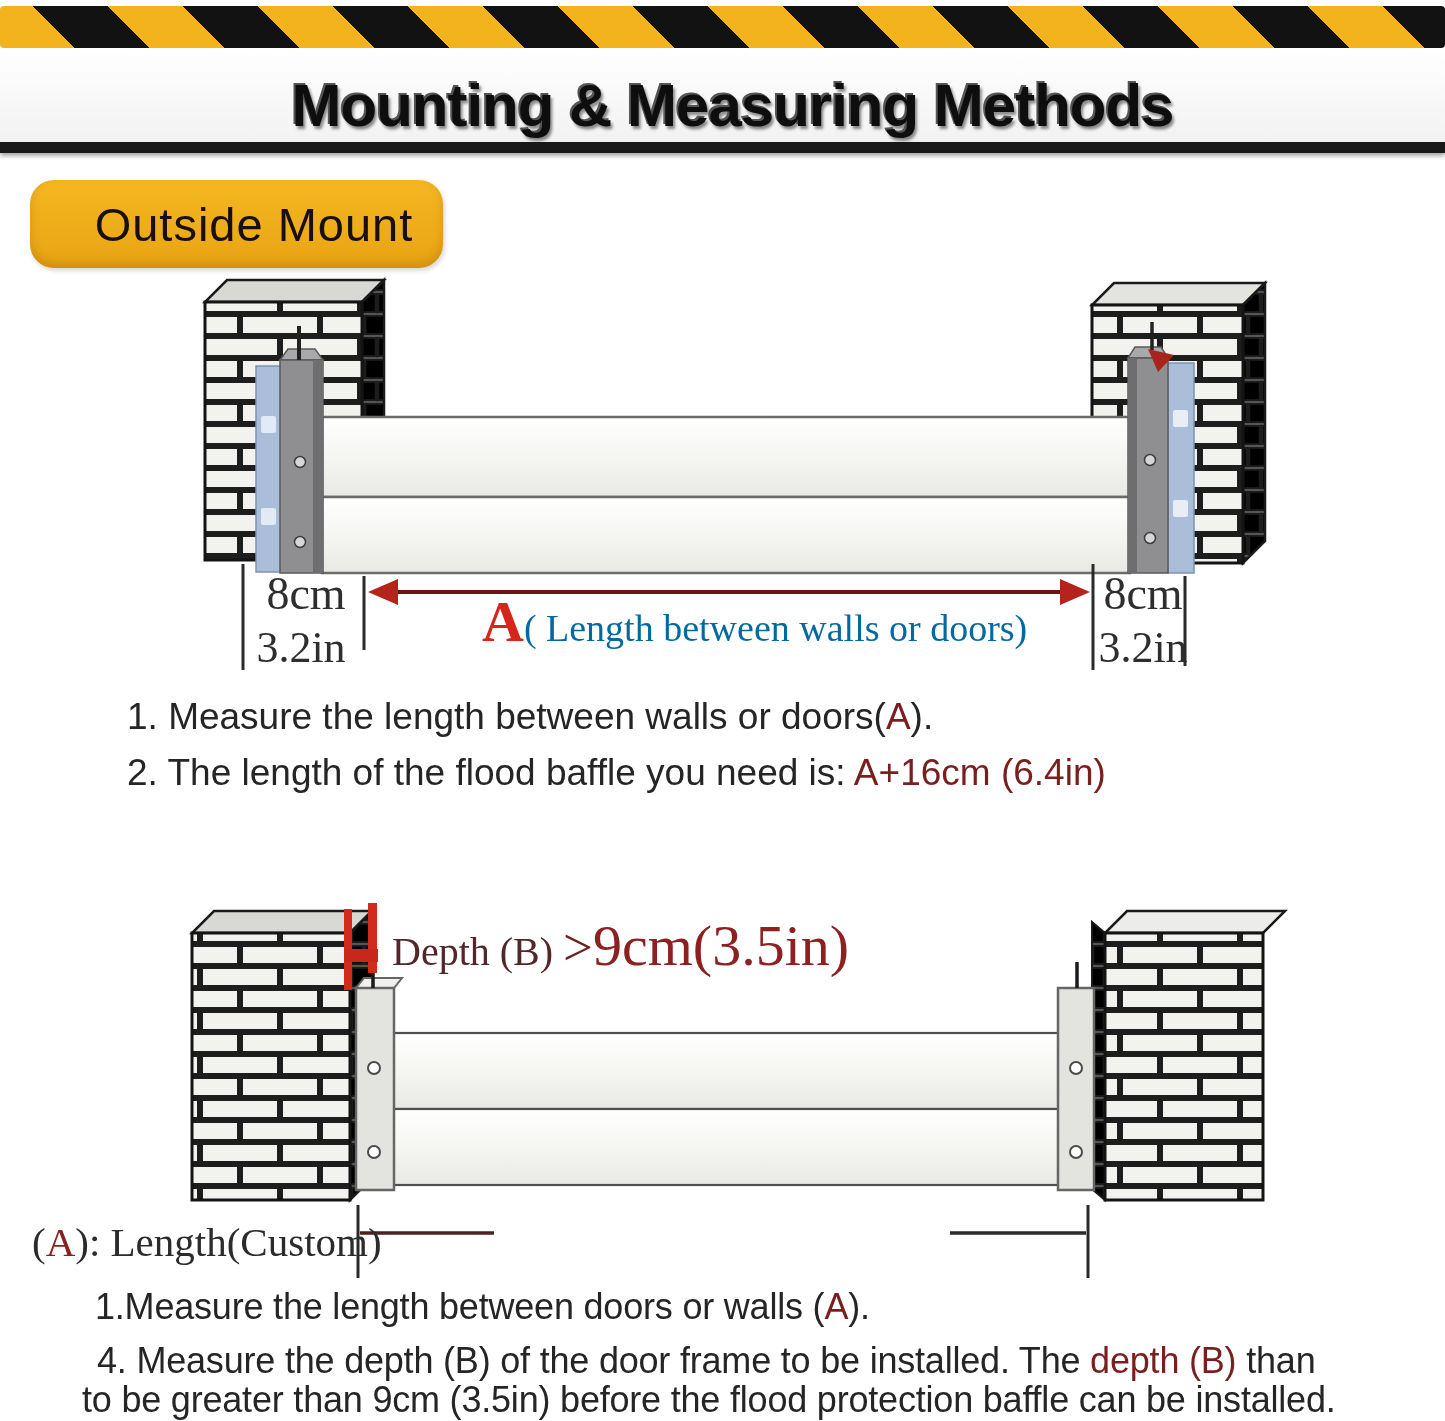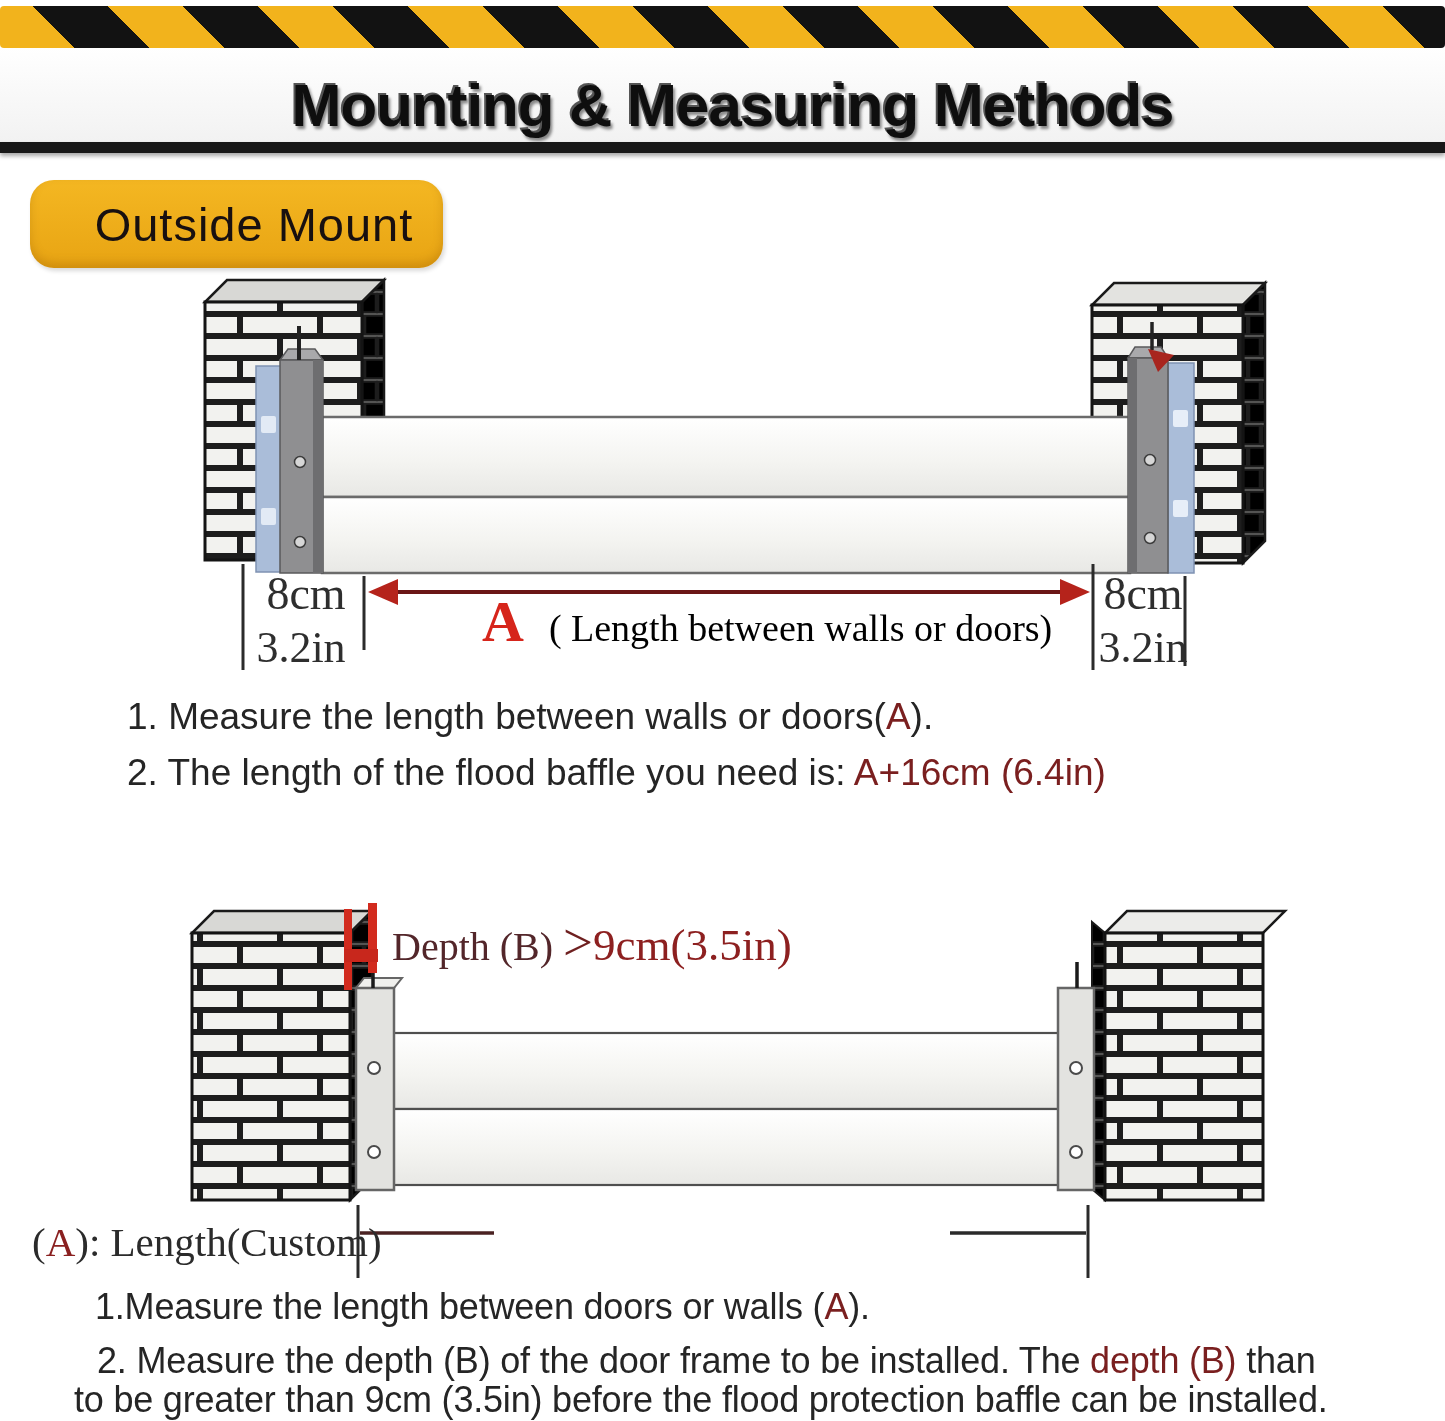--- a/index.html
+++ b/index.html
@@ -31,39 +31,39 @@
   .d1{top:270px;height:410px;}
   .d2{top:900px;height:390px;}
   .diagram svg{position:absolute;left:0;top:0;}
 
   .lbl{position:absolute;white-space:nowrap;color:#2e2e2e;}
   .dimcm{font-size:46px;}
   .dimin{font-size:44px;}
 
   .alabel{left:482px;top:318px;}
   .alabel .big-a{font-size:58px;font-weight:700;color:#d6251b;}
-  .alabel .cap{font-size:38px;color:#000000;margin-left:25px;}
+  .alabel .cap{font-size:38px;color:#0369a1;}
 
   .depthlabel{left:392px;top:12px;}
   .depthlabel .dcap{font-size:40px;color:#53262a;}
   .depthlabel .dgt{font-size:53px;color:#6e1f1f;}
-  .depthlabel .dval{font-size:45px;color:#8d2020;}
+  .depthlabel .dval{font-size:58px;color:#8d2020;}
 
   .lenlabel{left:0;top:318px;width:1445px;font-size:41px;color:#2b2b2b;padding-left:32px;}
   .lenlabel .ml{color:#8a2020;}
 
   
   .instr{position:absolute;white-space:nowrap;color:#252525;}
   .i1 p{margin:0;font-size:37px;}
   .i1 .l1{position:absolute;left:127px;top:0;}
   .i1 .l2{position:absolute;left:127px;top:56px;}
   .i2 p{margin:0;font-size:36px;letter-spacing:-0.2px;}
   .i2 .l1{position:absolute;left:95px;top:0;}
   .i2 .l2{position:absolute;left:97px;top:54px;}
-  .i2 .l3{position:absolute;left:74px;top:93px;}
+  .i2 .l3{position:absolute;left:82px;top:93px;}
   .maroon{color:#7a1f1f;}
 </style>
 </head>
 <body>
 
 <div class="page">
 
   <div class="stripes"></div>
   <div class="titleband"></div>
   <h1 class="title">Mounting &amp; Measuring Methods</h1>
@@ -216,17 +216,17 @@
     <span class="lbl depthlabel">
       <span class="dcap">Depth (B) </span><span class="dgt">&gt;</span><span class="dval">9cm(3.5in)</span>
     </span>
     <span class="lbl lenlabel">
       <span>(</span><span class="ml">A</span><span>): Length(Custom)</span>
     </span>
   </section>
 
   <div class="instr i2" style="left:0;top:1286px;width:1445px;height:135px;">
     <p class="l1"><span>1.Measure the length between doors or walls (</span><span class="maroon">A</span><span>).</span></p>
-    <p class="l2"><span>2. Measure the depth (B) of the door frame to be installed. The </span><span class="maroon">depth (B)</span><span> than</span></p>
+    <p class="l2"><span>4. Measure the depth (B) of the door frame to be installed. The </span><span class="maroon">depth (B)</span><span> than</span></p>
     <p class="l3">to be greater than 9cm (3.5in) before the flood protection baffle can be installed.</p>
   </div>
 
 </div>
 
 </body></html>

